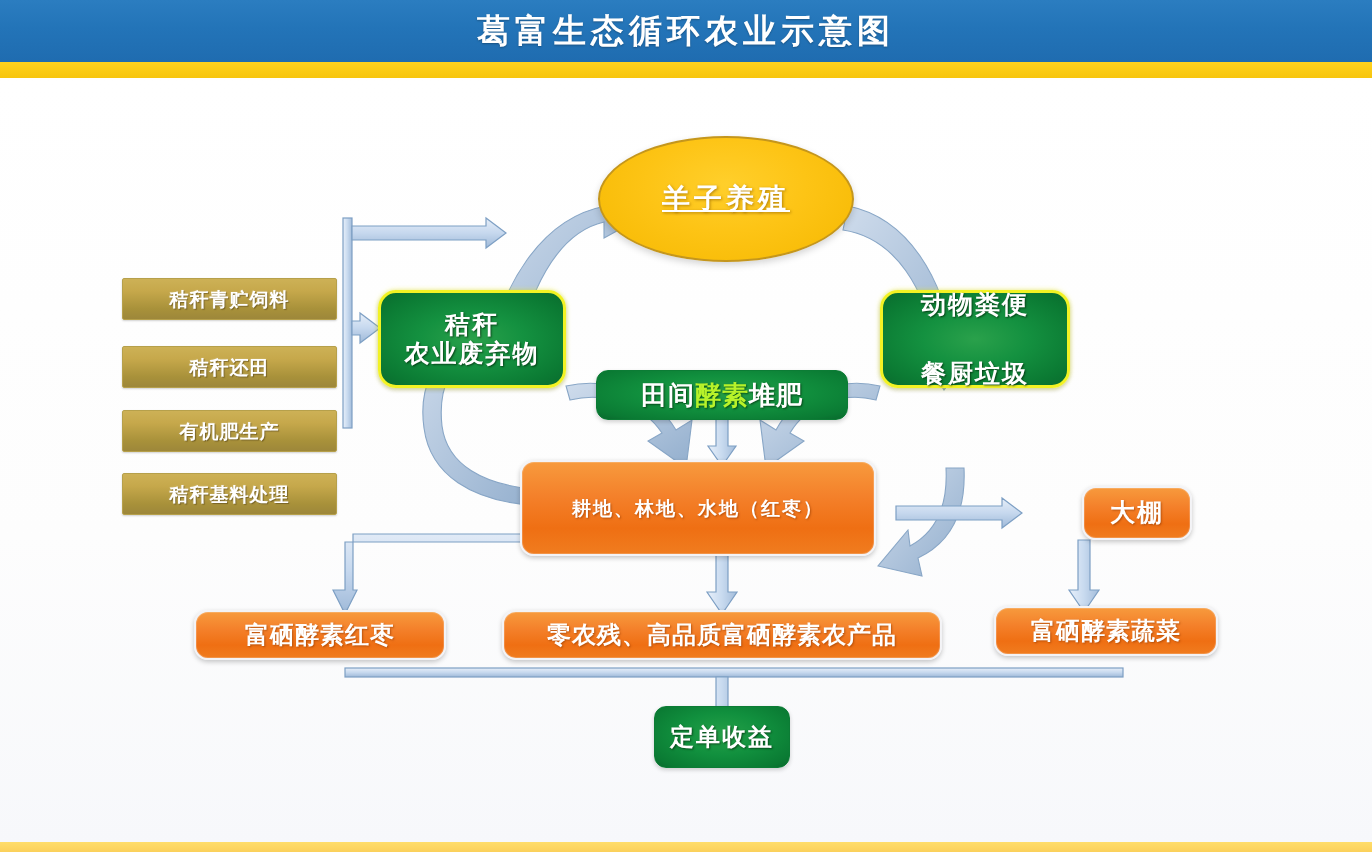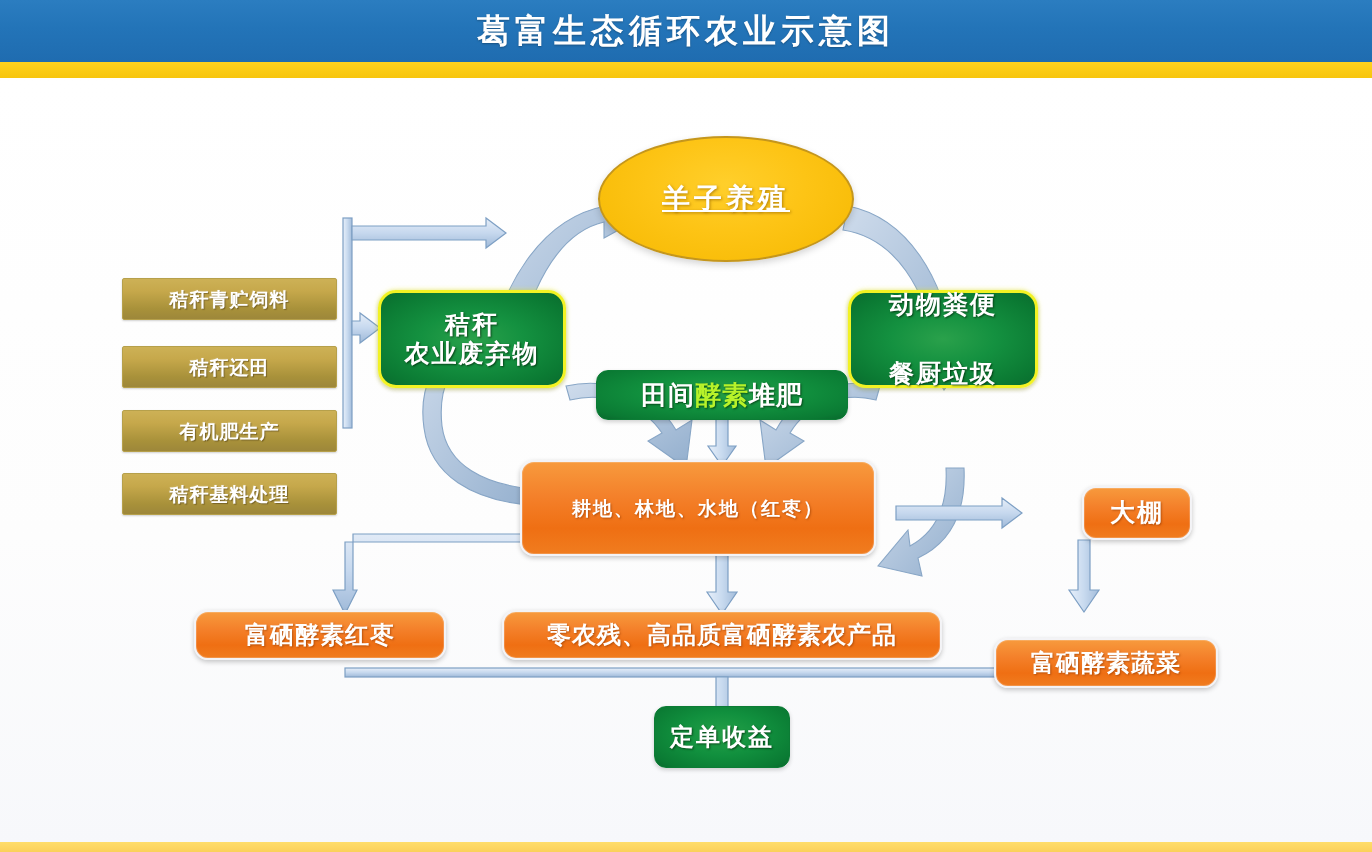--- a/index.html
+++ b/index.html
@@ -245,21 +245,21 @@
 
     <div class="node ellipse" style="left:598px; top:58px; width:256px; height:126px; font-size:28px; letter-spacing:4px;">
       <span class="ln">羊子养殖</span>
     </div>
 
     <div class="node green-box" style="left:378px; top:212px; width:188px; height:98px; font-size:25px; letter-spacing:2px;">
       <span class="ln">秸秆</span>
       <span class="ln">农业废弃物</span>
     </div>
 
-    <div class="node green-box" style="left:848px; top:212px; width:190px; height:98px; font-size:25px; letter-spacing:2px;gap:40px;">
+    <div class="node green-box" style="left:880px; top:212px; width:190px; height:98px; font-size:25px; letter-spacing:2px;gap:40px;">
       <span class="ln">动物粪便</span>
       <span class="ln">餐厨垃圾</span>
     </div>
 
     <div class="node green-plain" style="left:596px; top:292px; width:252px; height:50px; font-size:26px; letter-spacing:1px;">
       <span class="ln">
         <span>田间</span><span class="hl-enzyme">酵素</span><span>堆肥</span>
       </span>
     </div>
 
@@ -272,21 +272,21 @@
     </div>
 
     <div class="node orange-box" style="left:194px; top:532px; width:252px; height:50px; font-size:24px; letter-spacing:1px;">
       <span class="ln">富硒酵素红枣</span>
     </div>
 
     <div class="node orange-box" style="left:502px; top:532px; width:440px; height:50px; font-size:24px; letter-spacing:1px;">
       <span class="ln">零农残、高品质富硒酵素农产品</span>
     </div>
 
-    <div class="node orange-box" style="left:994px; top:560px; width:224px; height:50px; font-size:24px; letter-spacing:1px;">
+    <div class="node orange-box" style="left:994px; top:528px; width:224px; height:50px; font-size:24px; letter-spacing:1px;">
       <span class="ln">富硒酵素蔬菜</span>
     </div>
 
     <div class="node green-plain" style="left:654px; top:628px; width:136px; height:62px; font-size:24px; letter-spacing:2px;">
       <span class="ln">定单收益</span>
     </div>
 
   </div>
 
   <div class="footer-stripe"></div>

